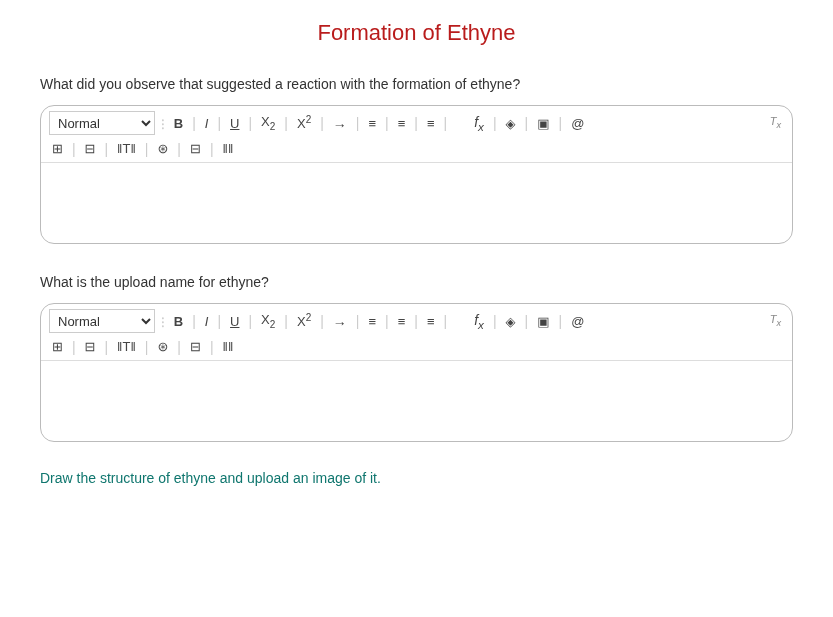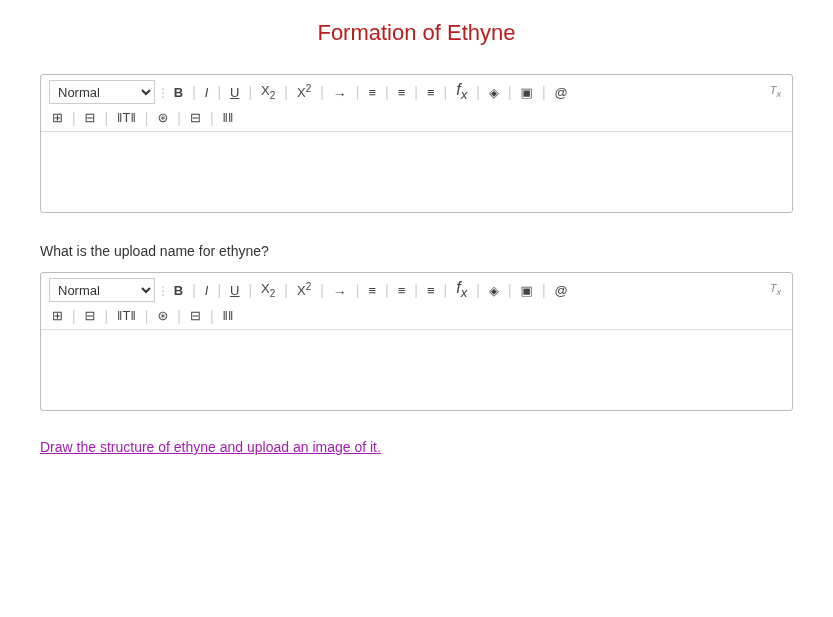--- a/index.html
+++ b/index.html
@@ -20,21 +20,21 @@
       margin-bottom: 28px;
     }
     .question-label {
       font-size: 14px;
       color: #333;
       margin-bottom: 10px;
       line-height: 1.5;
     }
     .editor-box {
       border: 1px solid #bbb;
-      border-radius: 3px;
+      border-radius: 14px;
       margin-bottom: 28px;
       background: #fff;
     }
     .toolbar {
       display: flex;
       align-items: center;
       padding: 5px 8px;
       border-bottom: 1px solid #ddd;
       flex-wrap: wrap;
       gap: 2px;
@@ -76,39 +76,39 @@
       color: #444;
       padding: 1px 3px;
       font-family: Arial, sans-serif;
     }
     .tb-bold { font-weight: bold; }
     .tb-italic { font-style: italic; }
     .tb-underline { text-decoration: underline; }
     .tb-sub { font-size: 10px; vertical-align: sub; }
     .tb-sup { font-size: 10px; vertical-align: super; }
     .tb-arrow { font-size: 14px; }
-    .tb-fx { font-style: italic; font-size: 16px; }
+    .tb-fx { font-style: italic; font-size: 14px; margin-left: 18px; }
     .tb-clear { font-style: italic; font-size: 11px; color: #888; }
     .editor-content {
       min-height: 80px;
       padding: 8px;
     }
     .footer-text {
       font-size: 14px;
-      color: #a21caf;
+      color: #0f766e;
       margin-top: 20px;
-      text-decoration: underline;
     }
   </style>
 </head>
 <body>
 
 <h1 class="page-title">Formation of Ethyne</h1>
 
 <div class="question-block">
+  <p class="question-label">What did you observe that suggested a reaction with the formation of ethyne?</p>
   <div class="editor-box">
     <div class="toolbar">
       <div class="toolbar-row1">
         <select class="style-select">
           <option>Normal</option>
           <option>Heading 1</option>
           <option>Heading 2</option>
           <option>Heading 3</option>
           <option>Preformatted</option>
         </select>

